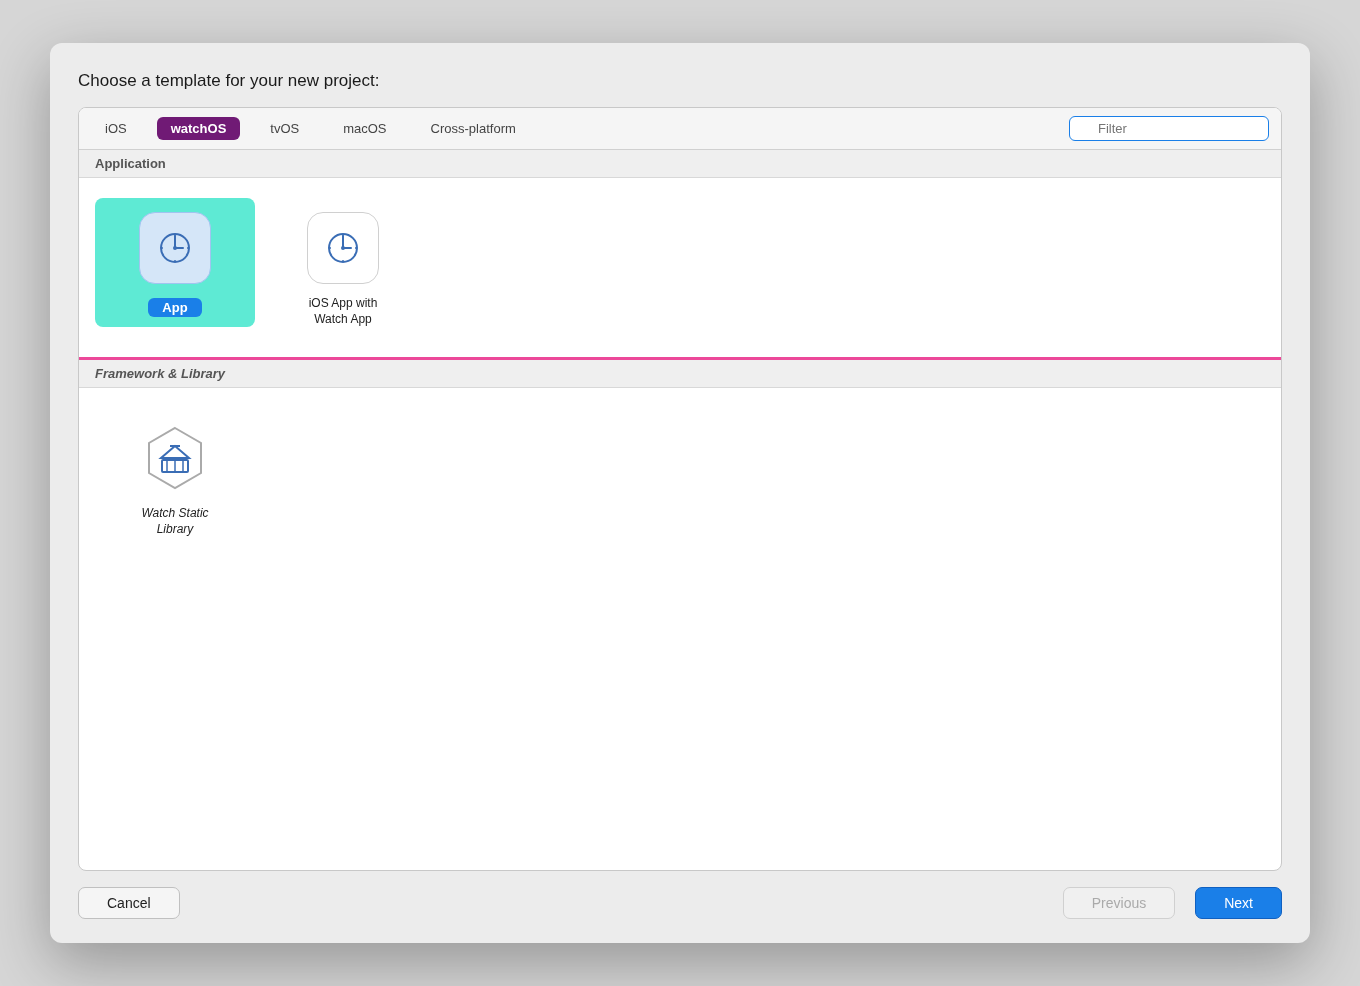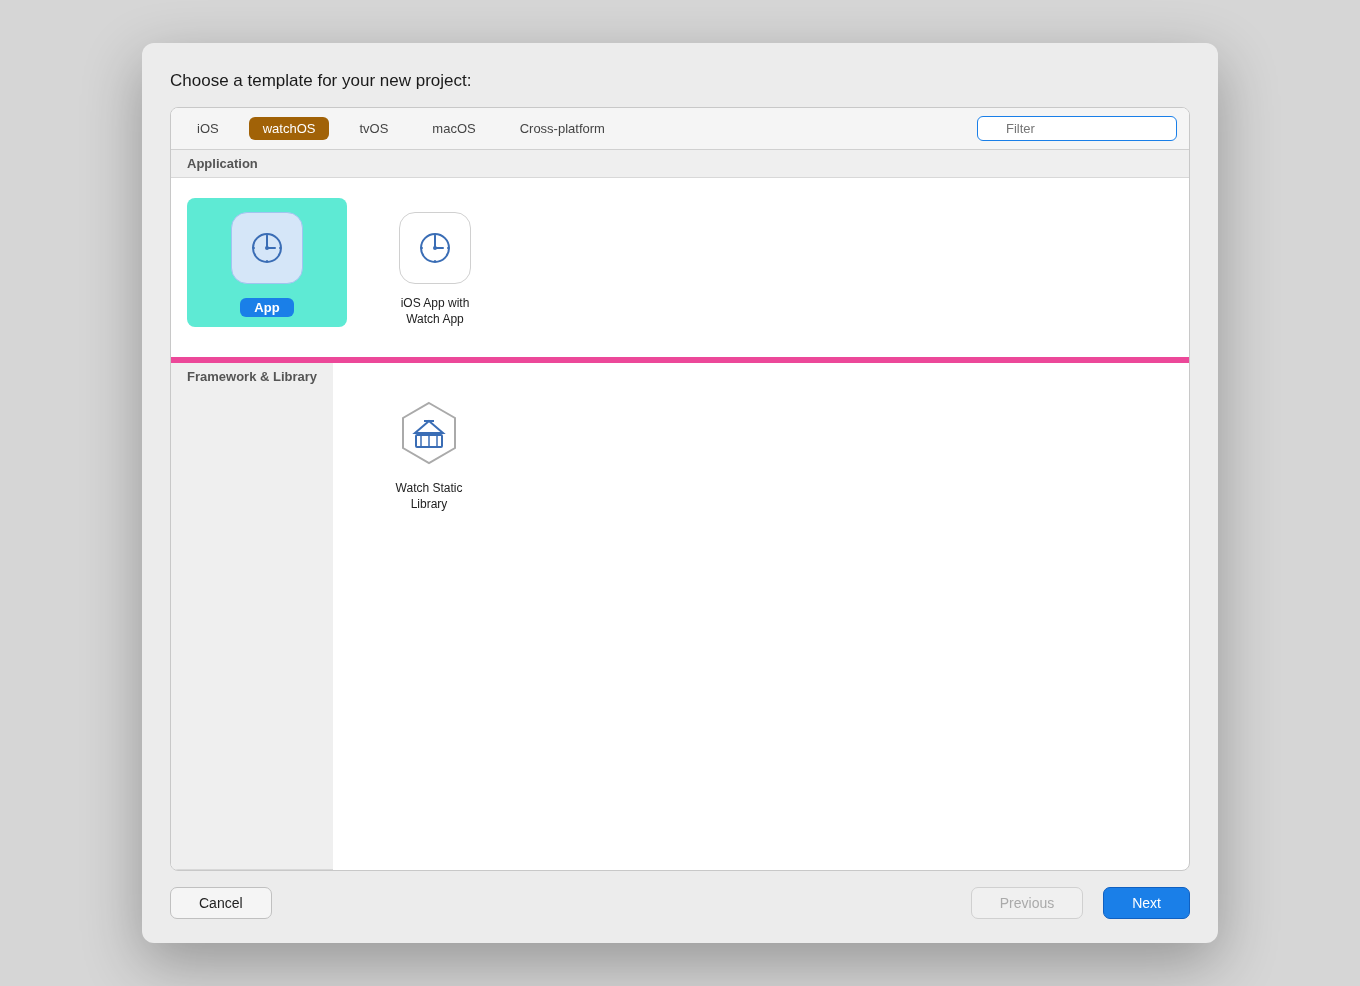--- a/index.html
+++ b/index.html
@@ -7,21 +7,21 @@
       background: #d6d6d6;
       display: flex;
       justify-content: center;
       align-items: center;
       min-height: 986px;
       font-family: -apple-system, BlinkMacSystemFont, "Helvetica Neue", Arial, sans-serif;
     }
     .dialog {
       background: #ececec;
       border-radius: 12px;
-      width: 1076px;
+      width: 1260px;
       min-height: 900px;
       padding: 28px 28px 24px 28px;
       display: flex;
       flex-direction: column;
       box-shadow: 0 20px 60px rgba(0,0,0,0.3);
     }
     .dialog-title {
       font-size: 17px;
       font-weight: 500;
       color: #1a1a1a;
@@ -48,23 +48,23 @@
     .tab {
       padding: 4px 14px;
       border-radius: 6px;
       font-size: 13px;
       color: #444;
       cursor: pointer;
       background: transparent;
       border: none;
     }
     .tab.active {
-      background: #a16207;
+      background: #701a75;
       color: #fff;
-      font-weight: 400;
+      font-weight: 700;
     }
     .filter-wrap {
       margin-left: auto;
     }
     .filter-input {
       border: 1.5px solid #1a7fe8;
       border-radius: 6px;
       padding: 4px 10px 4px 28px;
       font-size: 13px;
       color: #999;
@@ -158,24 +158,25 @@
       width: 44px;
       height: 44px;
     }
     
     .hex-icon {
       width: 68px;
       height: 68px;
     }
     
     .framework-section {
-      border-top: 6px solid #ec4899;
+      border-top: 3px solid #ec4899;
       flex: 1;
       display: flex;
-      flex-direction: row;
+      flex-direction: column;
+      font-style: italic;
     }
     .framework-content {
       padding: 20px 16px;
       display: flex;
       flex-direction: row;
       flex-wrap: wrap;
       gap: 8px;
       align-items: flex-start;
       flex: 1;
     }

